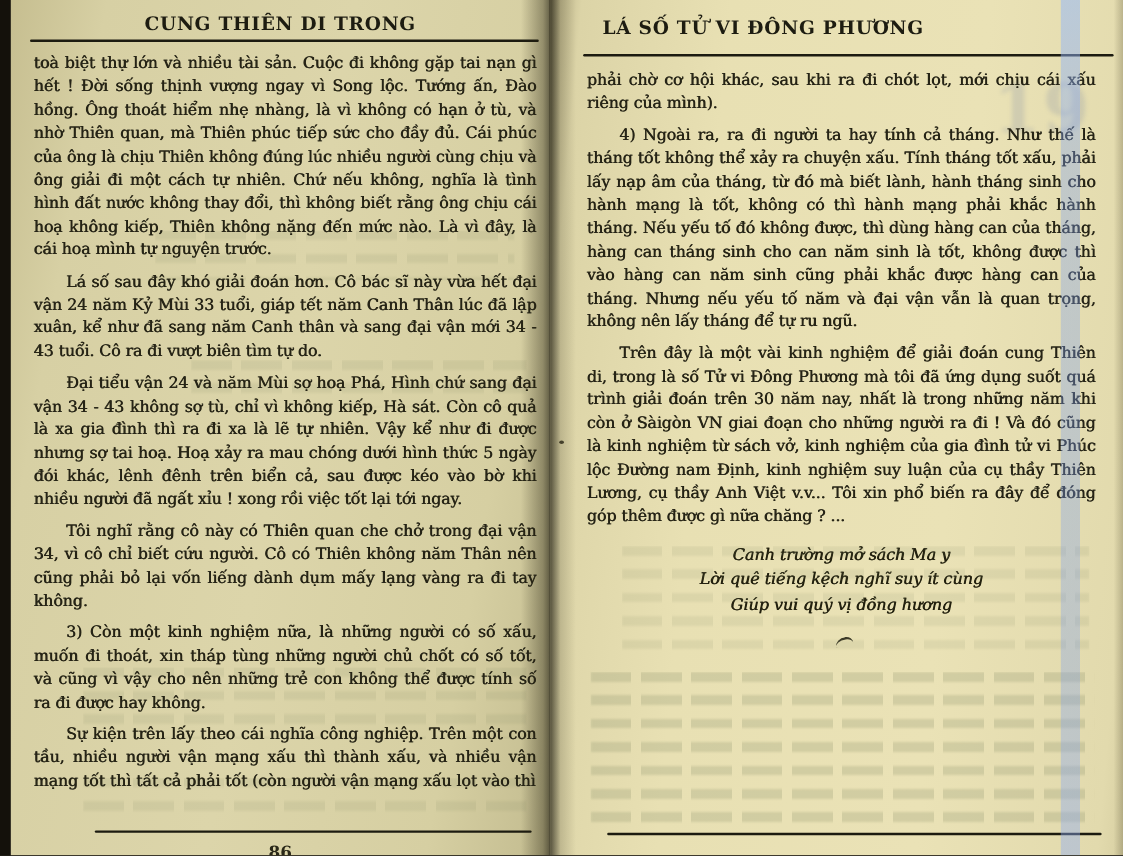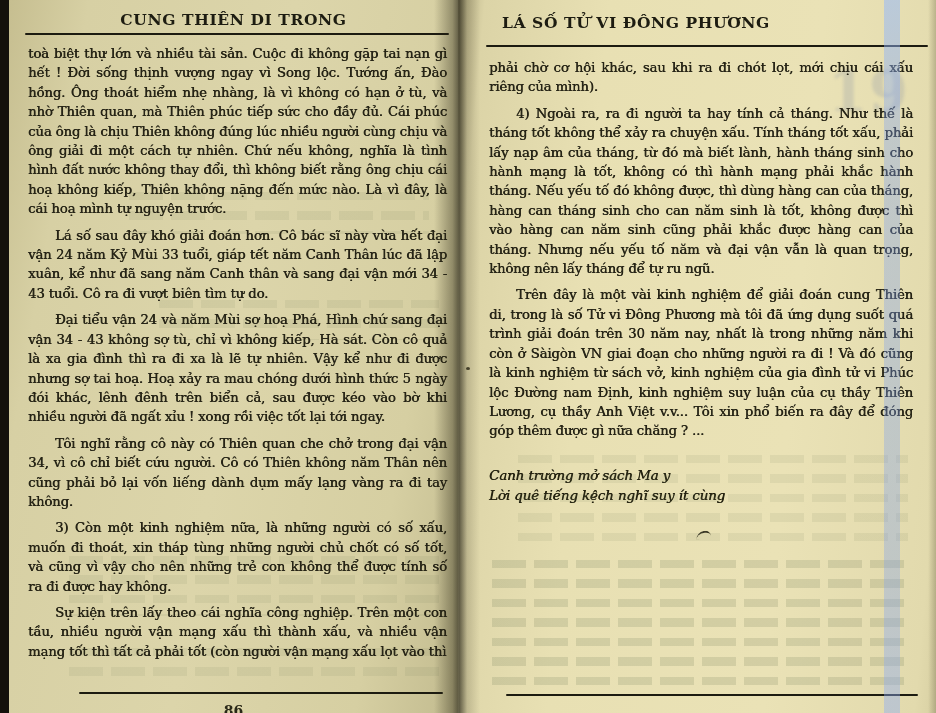--- a/index.html
+++ b/index.html
@@ -38,21 +38,21 @@
     position:absolute;text-align:justify;color:#262416;
     font-size:13.2px;line-height:19.4px;letter-spacing:-0.1px;
     text-shadow:0.45px 0 0 currentColor;
   }
   .body-l{top:44px;left:19px;width:419px;}
   .body-r{top:58px;left:31px;width:424px;}
   .body-text p{margin:0 0 7px 0;text-indent:27px;}
   .body-text p.noindent{text-indent:0;}
   
   .poem{
-    margin-top:25px;text-align:left;font-style:italic;
+    margin-top:13px;text-align:center;font-style:italic;
     line-height:20.5px;font-size:13.4px;color:#23210f;
   }
   
   .pagenum{
     position:absolute;top:703px;left:0;width:449px;text-align:center;
     font-weight:bold;font-size:14px;color:#2a2818;
   }
   
   .ghost{
     position:absolute;pointer-events:none;filter:blur(0.7px);
@@ -118,20 +118,21 @@
 
     <div class="watermark">19</div>
 
     <div class="body-text body-r">
       <p class="noindent">phải chờ cơ hội khác, sau khi ra đi chót lọt, mới chịu cái xấu riêng của mình).</p>
       <p>4) Ngoài ra, ra đi người ta hay tính cả tháng. Như thế là tháng tốt không thể xảy ra chuyện xấu. Tính tháng tốt xấu, phải lấy nạp âm của tháng, từ đó mà biết lành, hành tháng sinh cho hành mạng là tốt, không có thì hành mạng phải khắc hành tháng. Nếu yếu tố đó không được, thì dùng hàng can của tháng, hàng can tháng sinh cho can năm sinh là tốt, không được thì vào hàng can năm sinh cũng phải khắc được hàng can của tháng. Nhưng nếu yếu tố năm và đại vận vẫn là quan trọng, không nên lấy tháng để tự ru ngũ.</p>
       <p>Trên đây là một vài kinh nghiệm để giải đoán cung Thiên di, trong là số Tử vi Đông Phương mà tôi đã ứng dụng suốt quá trình giải đoán trên 30 năm nay, nhất là trong những năm khi còn ở Sàigòn VN giai đoạn cho những người ra đi ! Và đó cũng là kinh nghiệm từ sách vở, kinh nghiệm của gia đình tử vi Phúc lộc Đường nam Định, kinh nghiệm suy luận của cụ thầy Thiên Lương, cụ thầy Anh Việt v.v... Tôi xin phổ biến ra đây để đóng góp thêm được gì nữa chăng ? ...</p>
       <div class="poem">
         <div>Canh trường mở sách Ma y</div>
         <div>Lời quê tiếng kệch nghĩ suy ít cùng</div>
+        <div>Giúp vui quý vị đồng hương</div>
       </div>
     </div>
 
     <div class="ink-mark"></div>
 
     <div class="ghost ghost-mask" style="left:34px;top:560px;width:420px;height:128px;"></div>
     <div class="ghost light ghost-mask" style="left:60px;top:455px;width:390px;height:88px;"></div>
 
     <div class="rule rule-r-bot"></div>
     <div class="speck" style="left:8px;top:367px;width:4px;height:3px;"></div>

